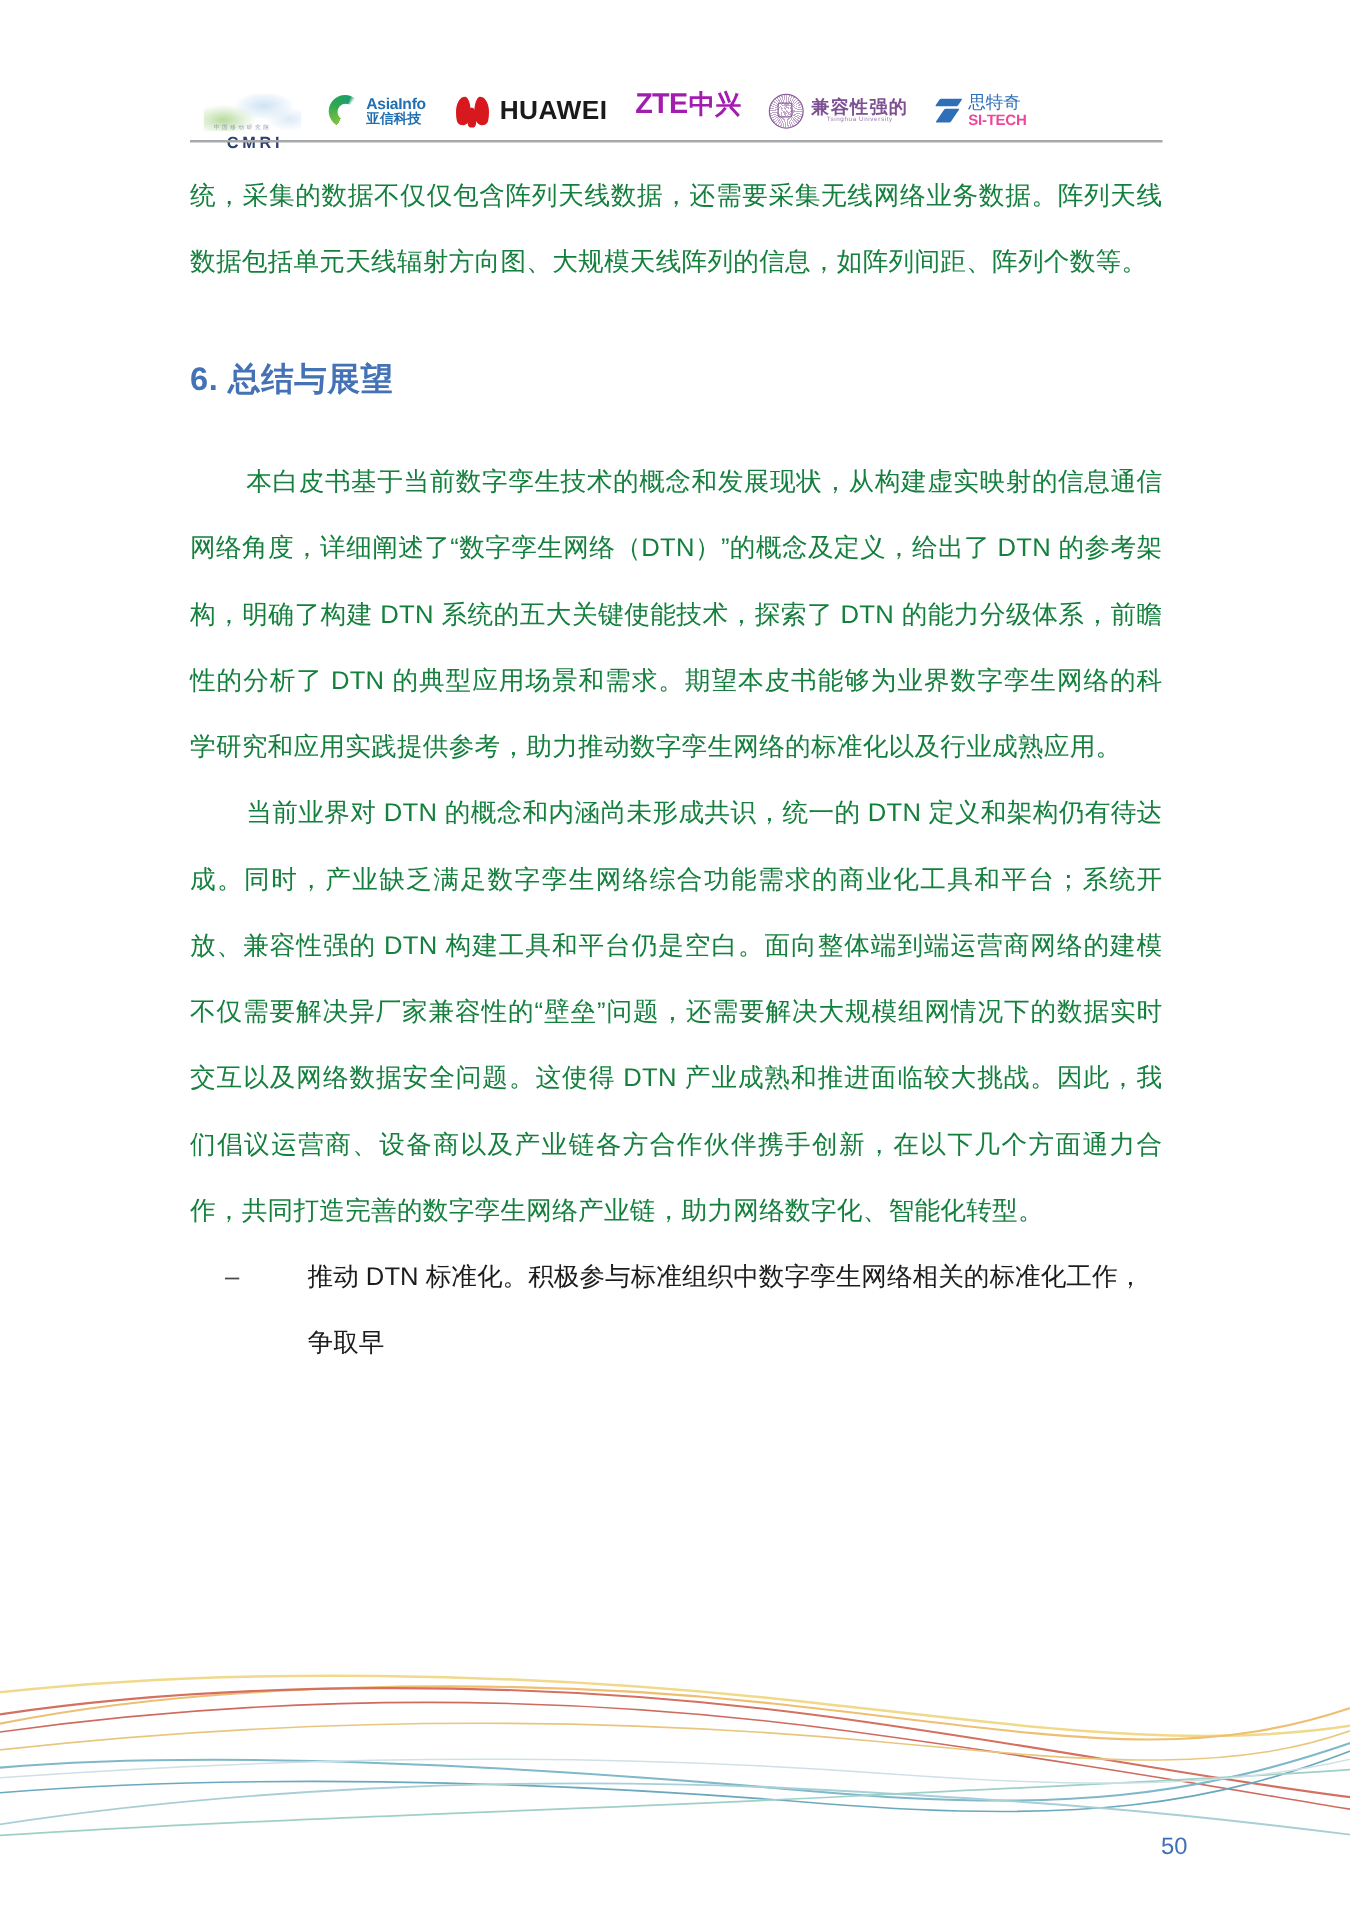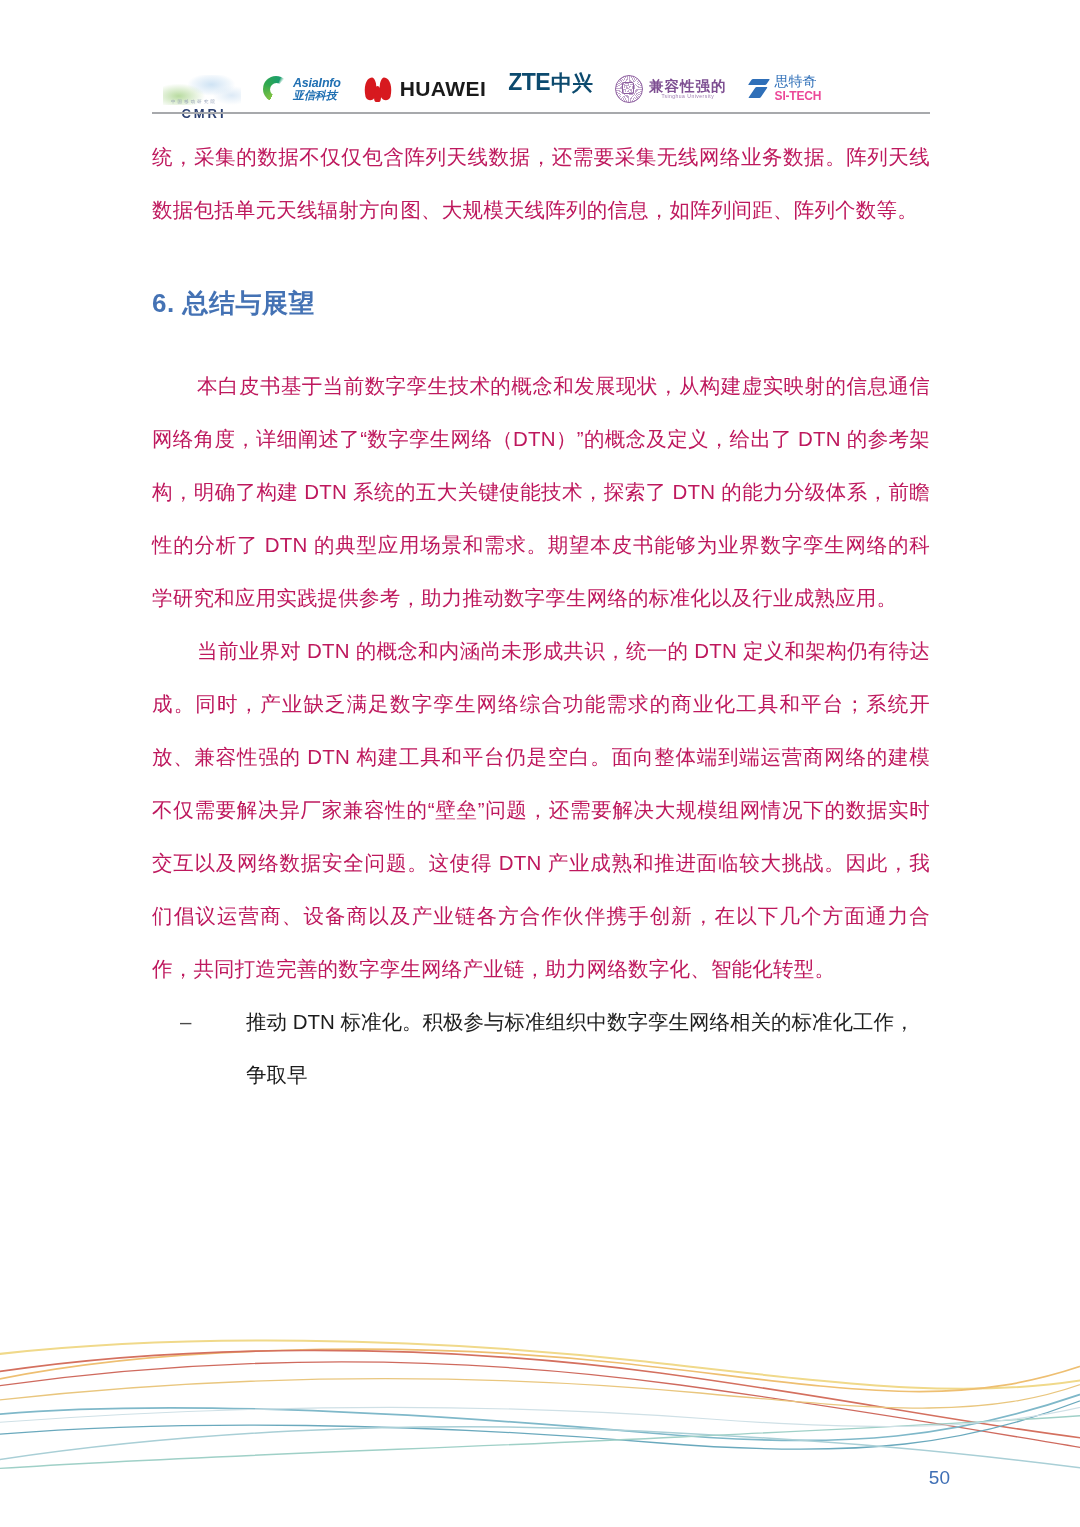--- a/index.html
+++ b/index.html
@@ -78,21 +78,20 @@
     letter-spacing: 2.2px;
     color: #8f9bb3;
     white-space: nowrap;
   }
 
   
   .logo-asiainfo {
     display: flex;
     align-items: center;
     gap: 4px;
-    font-style: italic;
   }
   .ai-mark {
     width: 26px;
     height: 26px;
     border-radius: 50%;
     background:
       conic-gradient(from 210deg, #7fc242 0deg, #2fa84f 90deg, #1a9e6d 170deg, rgba(255,255,255,0) 190deg, rgba(255,255,255,0) 360deg);
     position: relative;
   }
   .ai-mark::after {
@@ -151,21 +150,21 @@
     font-weight: 700;
     color: #1a1a1a;
     letter-spacing: 0.4px;
   }
 
   
   .logo-zte {
     display: flex;
     align-items: baseline;
     gap: 1px;
-    color: #0c4a6e;
+    color: #a21caf;
   }
   .zte-en { font-size: 23px; font-weight: 700; letter-spacing: -0.5px; }
   .zte-cn { font-size: 21px; font-weight: 700; }
 
   
   .logo-thu { display: flex; align-items: center; gap: 6px; }
   .thu-seal {
     width: 26px; height: 26px;
     border-radius: 50%;
     border: 1.6px solid #8e5fa0;
@@ -244,21 +243,21 @@
   
   .content {
     position: absolute;
     left: 152px;
     top: 130px;
     width: 778px;
   }
   .para {
     font-size: 20.5px;
     line-height: 53px;
-    color: #be185d;
+    color: #15803d;
     letter-spacing: 0.2px;
     text-align: justify;
     text-justify: inter-ideograph;
     margin: 0;
     font-family: "Liberation Sans", "DejaVu Sans", sans-serif;
   }
   .para.indent { text-indent: 2.2em; }
 
   .section-head {
     font-size: 26px;

